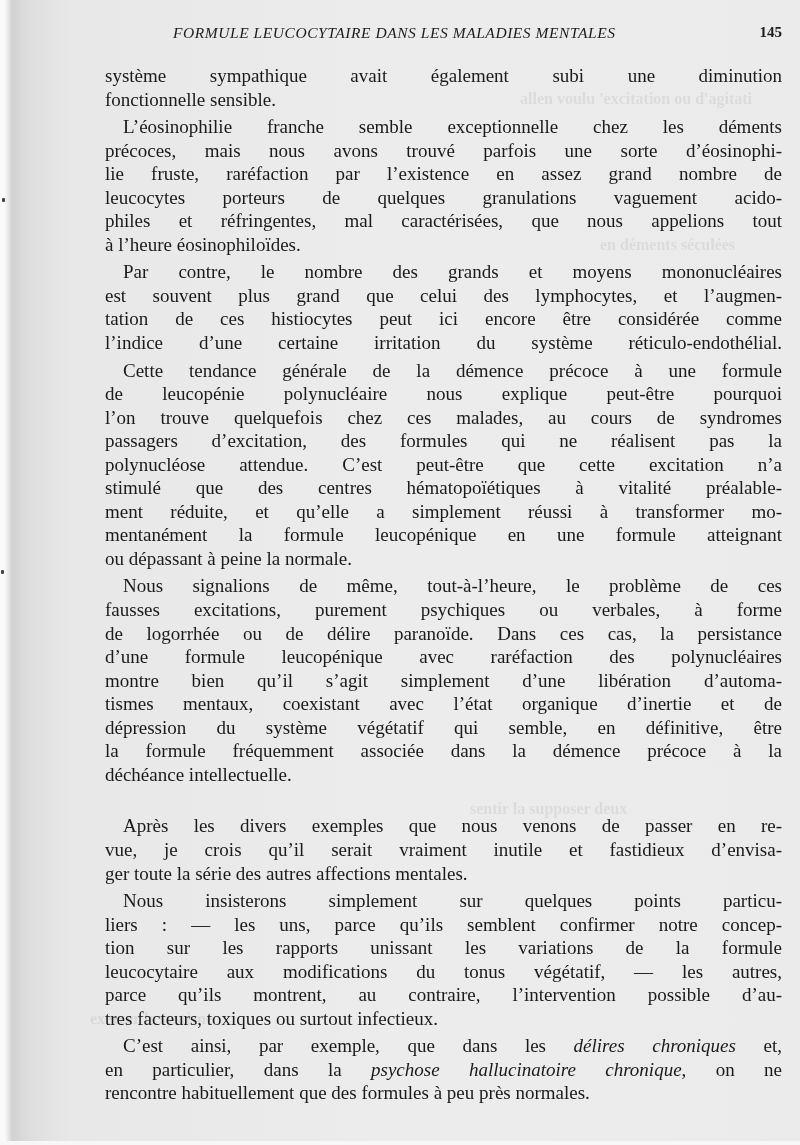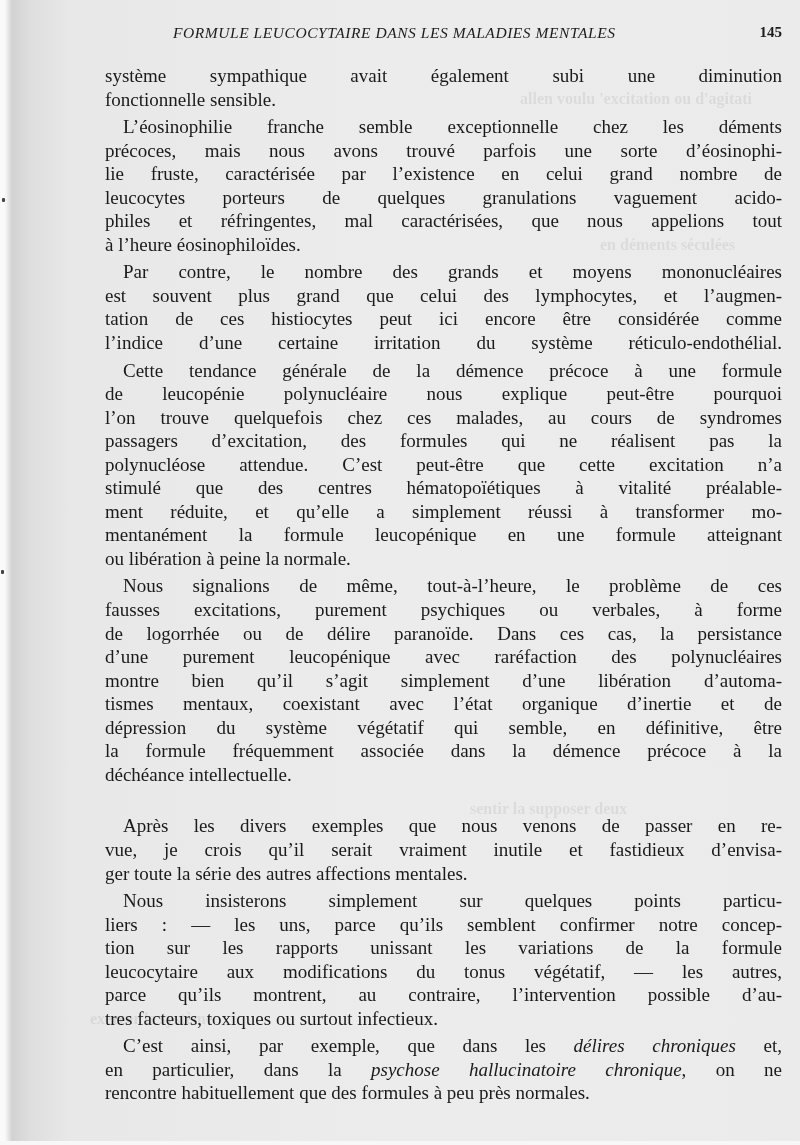--- a/index.html
+++ b/index.html
@@ -134,21 +134,21 @@
 
     <div>
       <span class="line">système sympathique avait également subi une diminution</span>
       <span class="line last">fonctionnelle sensible.</span>
     </div>
     <span class="para-gap"></span>
 
     <div>
       <span class="line indent">L’éosinophilie franche semble exceptionnelle chez les déments</span>
       <span class="line">précoces, mais nous avons trouvé parfois une sorte d’éosinophi-</span>
-      <span class="line">lie fruste, caractérisée par l’existence en celui grand nombre de</span>
+      <span class="line">lie fruste, raréfaction par l’existence en assez grand nombre de</span>
       <span class="line">leucocytes porteurs de quelques granulations vaguement acido-</span>
       <span class="line">philes et réfringentes, mal caractérisées, que nous appelions tout</span>
       <span class="line last">à l’heure éosinophiloïdes.</span>
     </div>
     <span class="para-gap"></span>
 
     <div>
       <span class="line indent">Par contre, le nombre des grands et moyens mononucléaires</span>
       <span class="line">est souvent plus grand que celui des lymphocytes, et l’augmen-</span>
       <span class="line">tation de ces histiocytes peut ici encore être considérée comme</span>
@@ -158,29 +158,29 @@
 
     <div>
       <span class="line indent">Cette tendance générale de la démence précoce à une formule</span>
       <span class="line">de leucopénie polynucléaire nous explique peut-être pourquoi</span>
       <span class="line">l’on trouve quelquefois chez ces malades, au cours de syndromes</span>
       <span class="line">passagers d’excitation, des formules qui ne réalisent pas la</span>
       <span class="line">polynucléose attendue. C’est peut-être que cette excitation n’a</span>
       <span class="line">stimulé que des centres hématopoïétiques à vitalité préalable-</span>
       <span class="line">ment réduite, et qu’elle a simplement réussi à transformer mo-</span>
       <span class="line">mentanément la formule leucopénique en une formule atteignant</span>
-      <span class="line last">ou libération à peine la normale.</span>
+      <span class="line last">ou dépassant à peine la normale.</span>
     </div>
     <span class="para-gap"></span>
 
     <div>
       <span class="line indent">Nous signalions de même, tout-à-l’heure, le problème de ces</span>
       <span class="line">fausses excitations, purement psychiques ou verbales, à forme</span>
       <span class="line">de logorrhée ou de délire paranoïde. Dans ces cas, la persistance</span>
-      <span class="line">d’une purement leucopénique avec raréfaction des polynucléaires</span>
+      <span class="line">d’une formule leucopénique avec raréfaction des polynucléaires</span>
       <span class="line">montre bien qu’il s’agit simplement d’une libération d’automa-</span>
       <span class="line">tismes mentaux, coexistant avec l’état organique d’inertie et de</span>
       <span class="line">dépression du système végétatif qui semble, en définitive, être</span>
       <span class="line">la formule fréquemment associée dans la démence précoce à la</span>
       <span class="line last">déchéance intellectuelle.</span>
     </div>
     <span class="section-gap"></span>
 
     <div>
       <span class="line indent">Après les divers exemples que nous venons de passer en re-</span>

